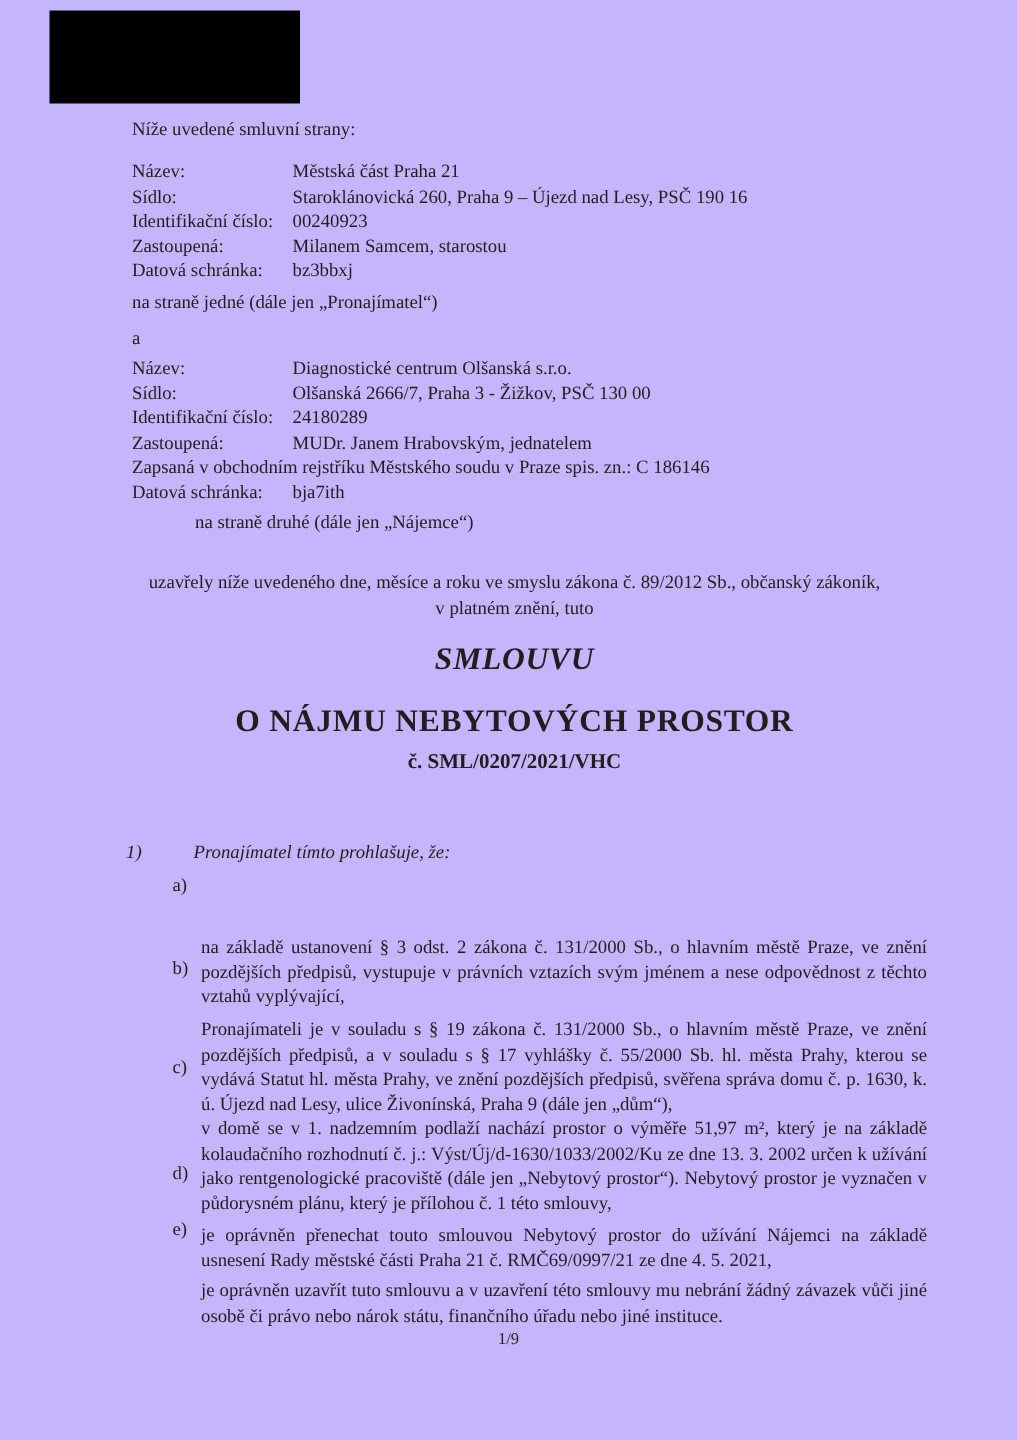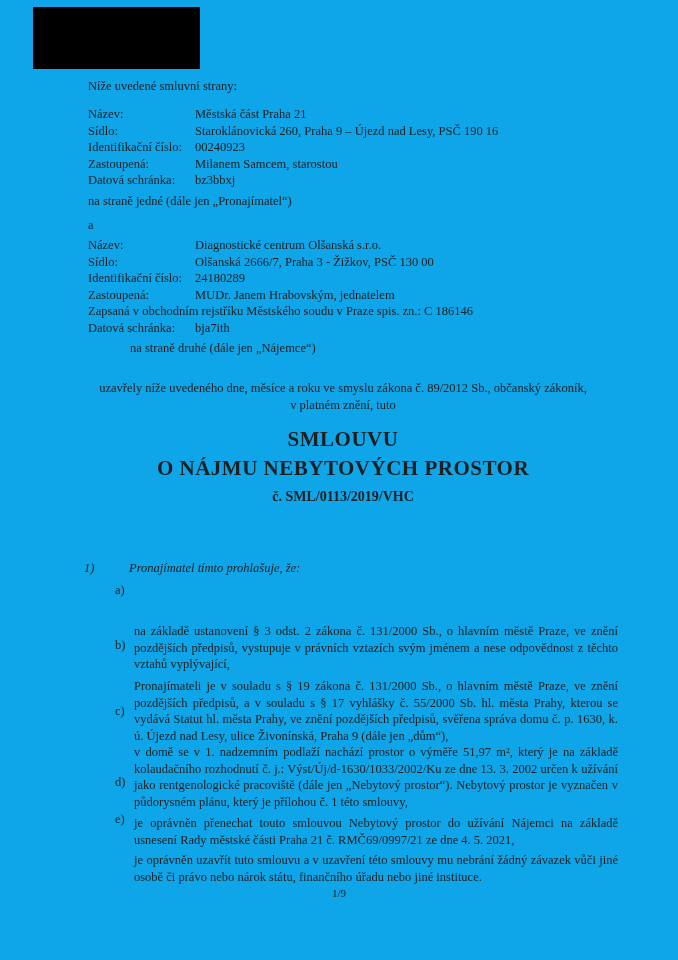--- a/index.html
+++ b/index.html
@@ -4,21 +4,21 @@
 <style>
   html, body {
     margin: 0;
     padding: 0;
     background: #ffffff;
   }
   .page {
     position: relative;
     width: 678px;
     height: 960px;
-    background: #0ea5e9;
+    background: #c4b5fd;
     font-family: "Liberation Serif", "DejaVu Serif", serif;
     color: #1f1f1f;
     font-size: 12.5px;
     line-height: 16.6px;
     overflow: hidden;
   }
   .abs { position: absolute; }
 
   .redacted {
     left: 33px; top: 7px;
@@ -47,21 +47,21 @@
   .title-block {
     left: 68px; top: 427px; width: 550px;
     text-align: center;
     font-weight: bold;
   }
   .title-main {
     font-size: 21px;
     line-height: 25px;
     letter-spacing: 0.5px;
   }
-  .title-line1 { margin-bottom: 4px; }
+  .title-line1 { margin-bottom: 16px; font-style: italic; }
   .title-number {
     font-size: 14px;
     line-height: 17px;
     margin-top: 7px;
   }
 
   .section-heading {
     left: 88px; top: 536px; width: 532px;
     font-weight: bold;
     font-size: 14px;
@@ -167,21 +167,21 @@
   <div class="abs party-two-closing">na straně druhé (dále jen „Nájemce“)</div>
 
   <div class="abs preamble">
     <div>uzavřely níže uvedeného dne, měsíce a roku ve smyslu zákona č. 89/2012 Sb., občanský zákoník,</div>
     <div>v platném znění, tuto</div>
   </div>
 
   <div class="abs title-block">
     <div class="title-main title-line1">SMLOUVU</div>
     <div class="title-main">O NÁJMU NEBYTOVÝCH PROSTOR</div>
-    <div class="title-number">č. SML/0113/2019/VHC</div>
+    <div class="title-number">č. SML/0207/2021/VHC</div>
   </div>
 
 
   <div class="abs clause">
     <span class="clause-marker">1)</span><span>Pronajímatel tímto prohlašuje, že:</span>
   </div>
 
   <div class="abs item item-a">
     <span class="item-marker">a)</span>
     <span class="item-text">na základě ustanovení § 3 odst. 2 zákona č. 131/2000 Sb., o hlavním městě Praze, ve znění pozdějších předpisů, vystupuje v právních vztazích svým jménem a nese odpovědnost z těchto vztahů vyplývající,</span>

